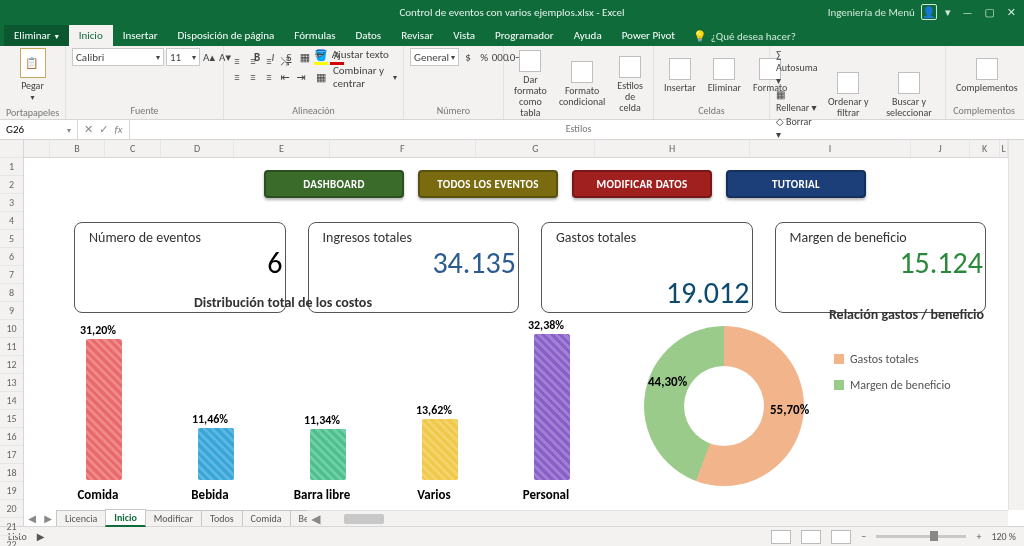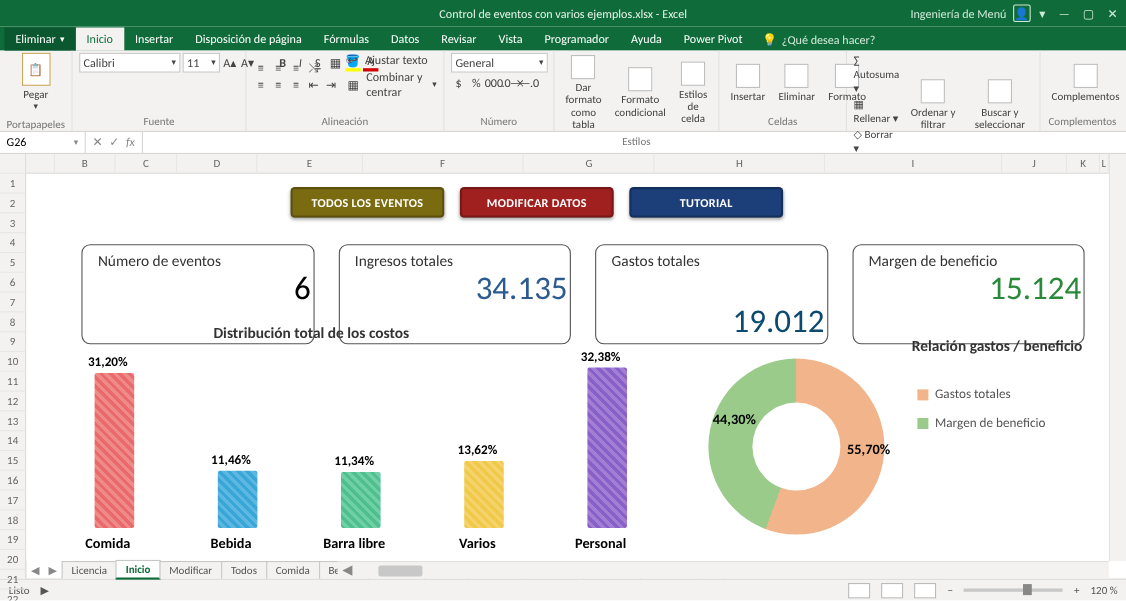--- a/index.html
+++ b/index.html
@@ -209,21 +209,21 @@
       </div>
       <div style="display:flex;flex-direction:column;gap:3px">
         <div class="fontrow"><span>↩</span>&nbsp;<span>Ajustar texto</span></div>
         <div class="fontrow"><span>▦</span>&nbsp;<span>Combinar y centrar</span>&nbsp;<span style="font-size:8px">▾</span></div>
       </div>
     </div>
     <div class="group-label">Alineación</div>
   </div>
 
   <div class="group" style="width:100px">
-    <div style="display:flex;flex-direction:column;gap:2px">
+    <div style="display:flex;flex-direction:row;gap:2px">
       <div class="combo" style="width:88px">
           <span>General</span>
           <span style="font-size:8px">▾</span>
         </div>
       <div class="fontrow">
         <button class="mini">$</button>
         <button class="mini">%</button>
         <button class="mini">000</button>
         <button class="mini">.0→</button>
         <button class="mini">←.0</button>
@@ -349,20 +349,21 @@
       <div class="cellhdr">19</div>
       <div class="cellhdr">20</div>
       <div class="cellhdr">21</div>
       <div class="cellhdr">22</div>
     </div>
   <div class="vscroll"></div>
 
   <div class="sheet">
 
     <div class="dash-btns">
+      <div class="dash-btn green">DASHBOARD</div>
       <div class="dash-btn olive">TODOS LOS EVENTOS</div>
       <div class="dash-btn red">MODIFICAR DATOS</div>
       <div class="dash-btn blue">TUTORIAL</div>
     </div>
 
     <div class="kpis">
       <div class="kpi">
         <div class="lbl">Número de eventos</div>
         <div class="val">6</div>
       </div>

